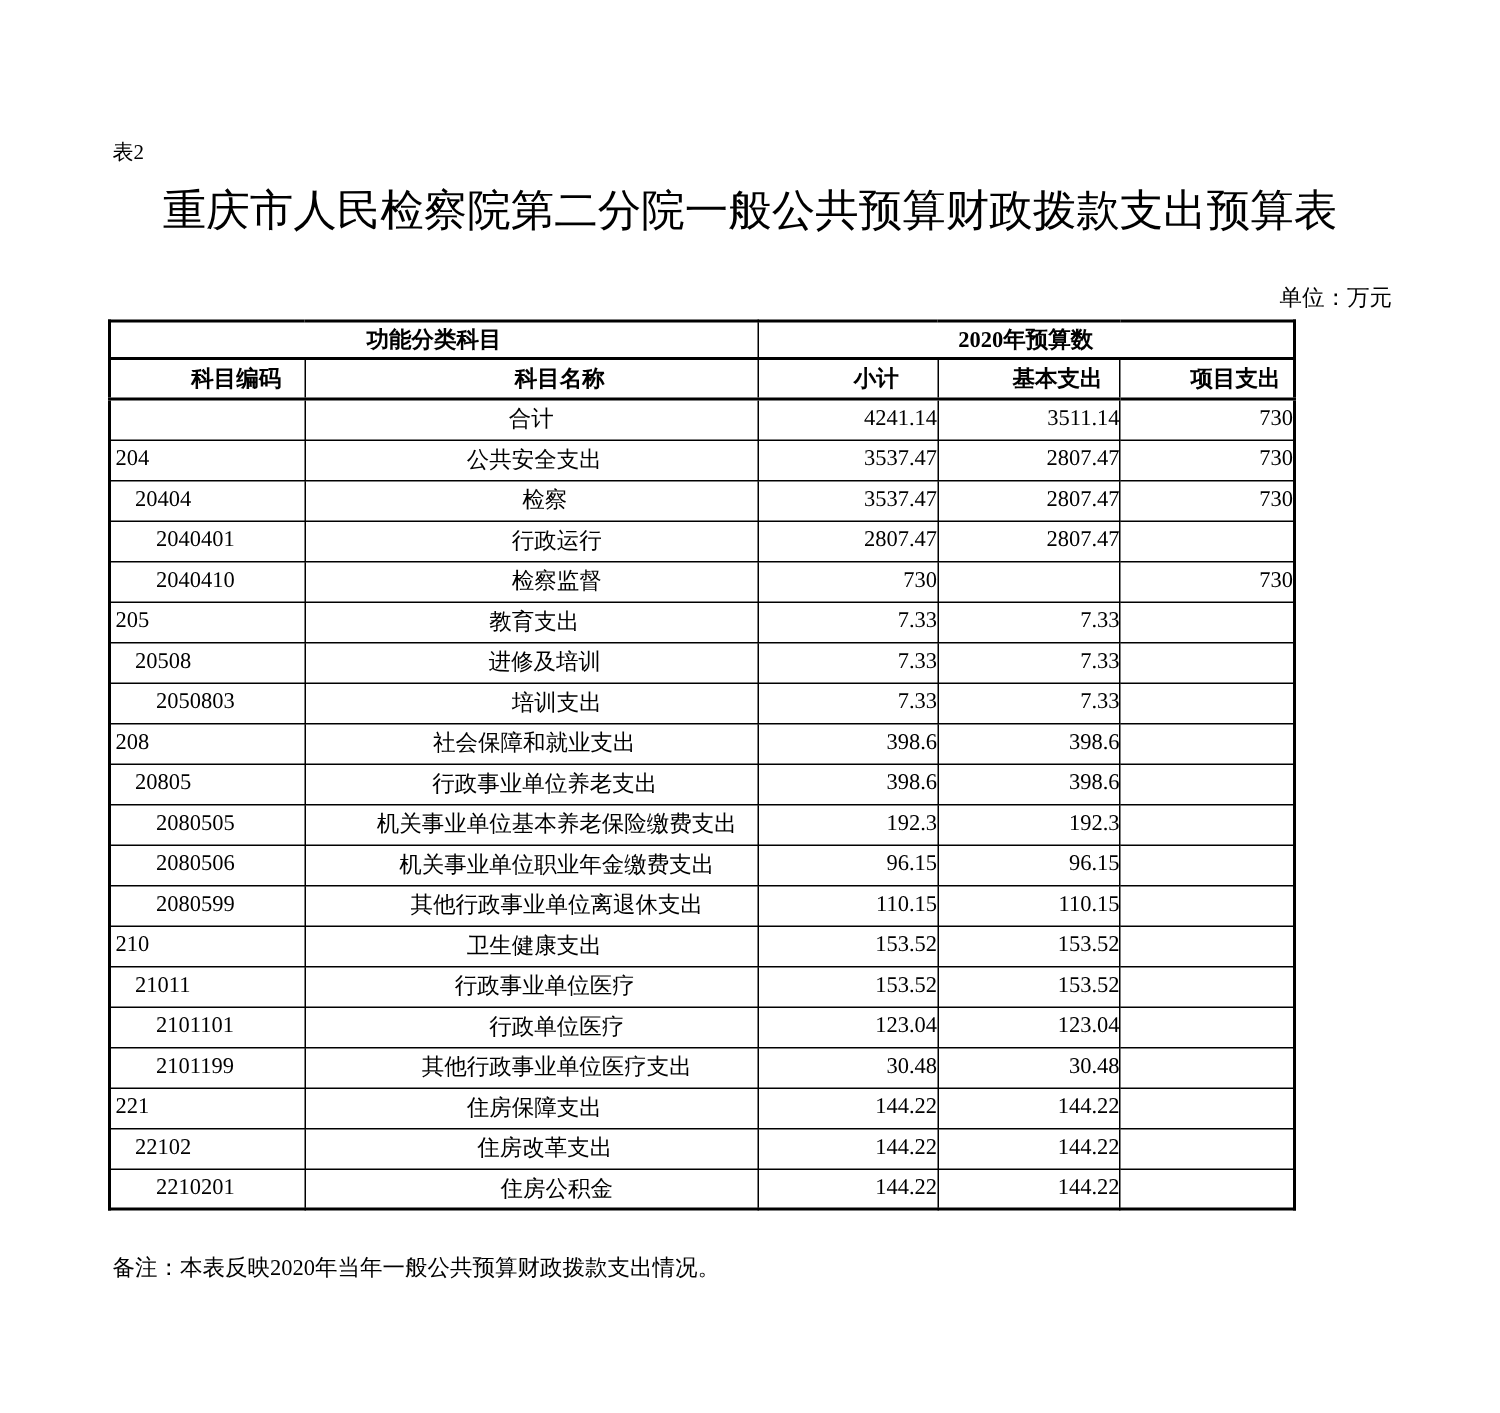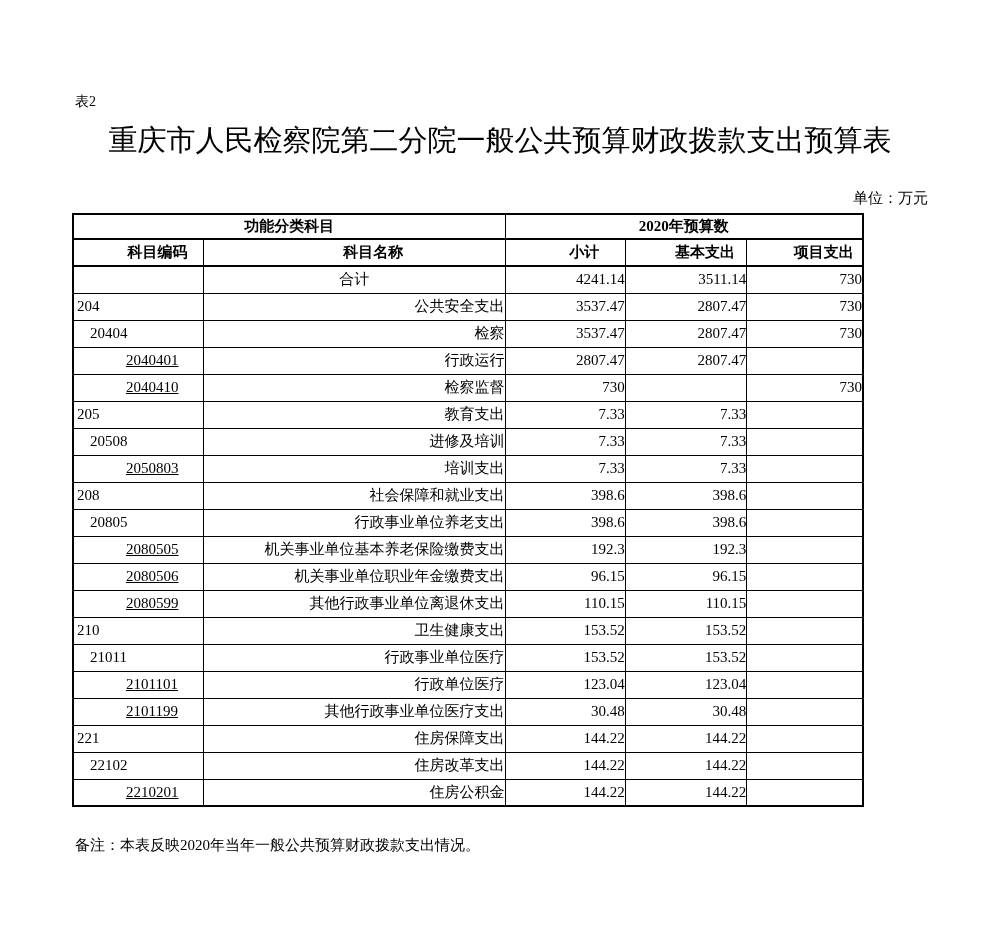--- a/index.html
+++ b/index.html
@@ -58,22 +58,22 @@
   table.budget thead th {
     font-weight: bold;
     text-align: center;
     vertical-align: middle;
   }
   tr.group-row th { height: 25px; border-bottom: 2px solid #000000; }
   tr.col-row th { height: 27px; border-bottom: 2px solid #000000; padding-left: 38px; }
   table.budget tbody td { height: 27px; vertical-align: middle; }
   td.code-cell { text-align: left; padding-left: 3px; }
   td.code-cell.lvl1 { padding-left: 16px; }
-  td.code-cell.lvl2 { padding-left: 52px; text-decoration: underline; }
-  td.name-cell { text-align: right; padding-left: 4px; }
+  td.code-cell.lvl2 { padding-left: 30px; }
+  td.name-cell { text-align: center; padding-left: 4px; }
   td.name-cell.lvl1 { padding-left: 18px; }
   td.name-cell.lvl2 { padding-left: 34px; }
   td.name-cell.center { text-align: center; padding-left: 0; }
   td.num-cell { text-align: right; padding-right: 0; }
   .footnote {
     position: absolute;
     left: 75px;
     top: 836px;
     font-size: 15px;
   }

